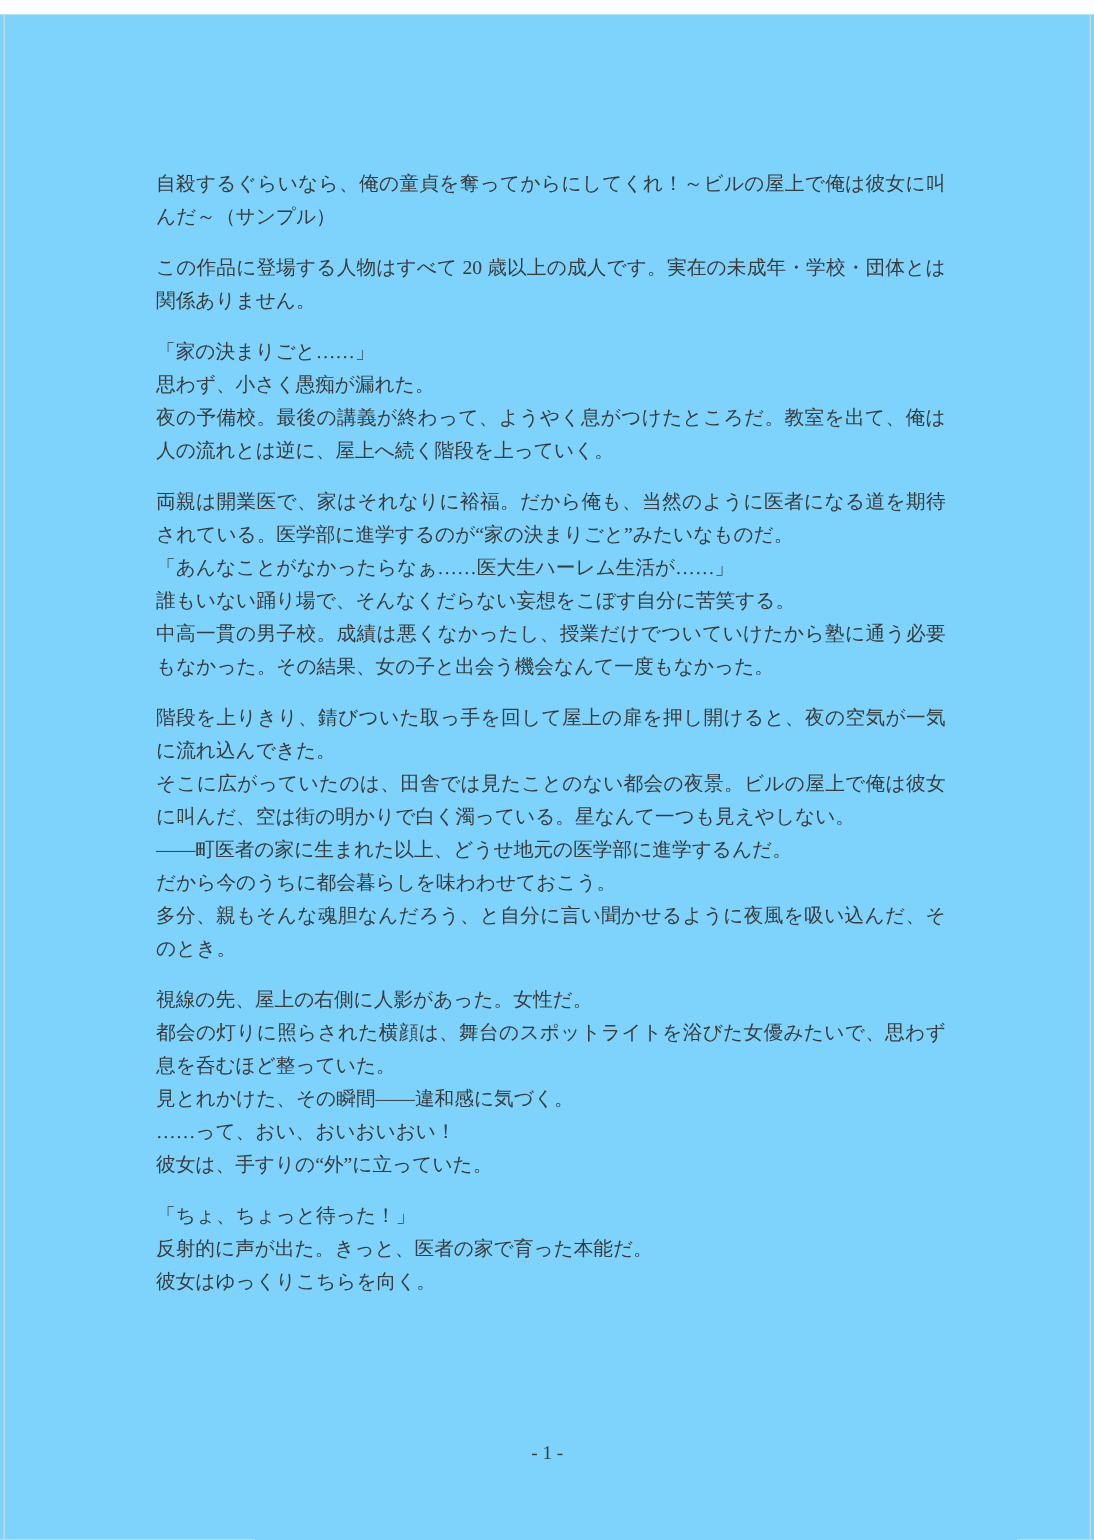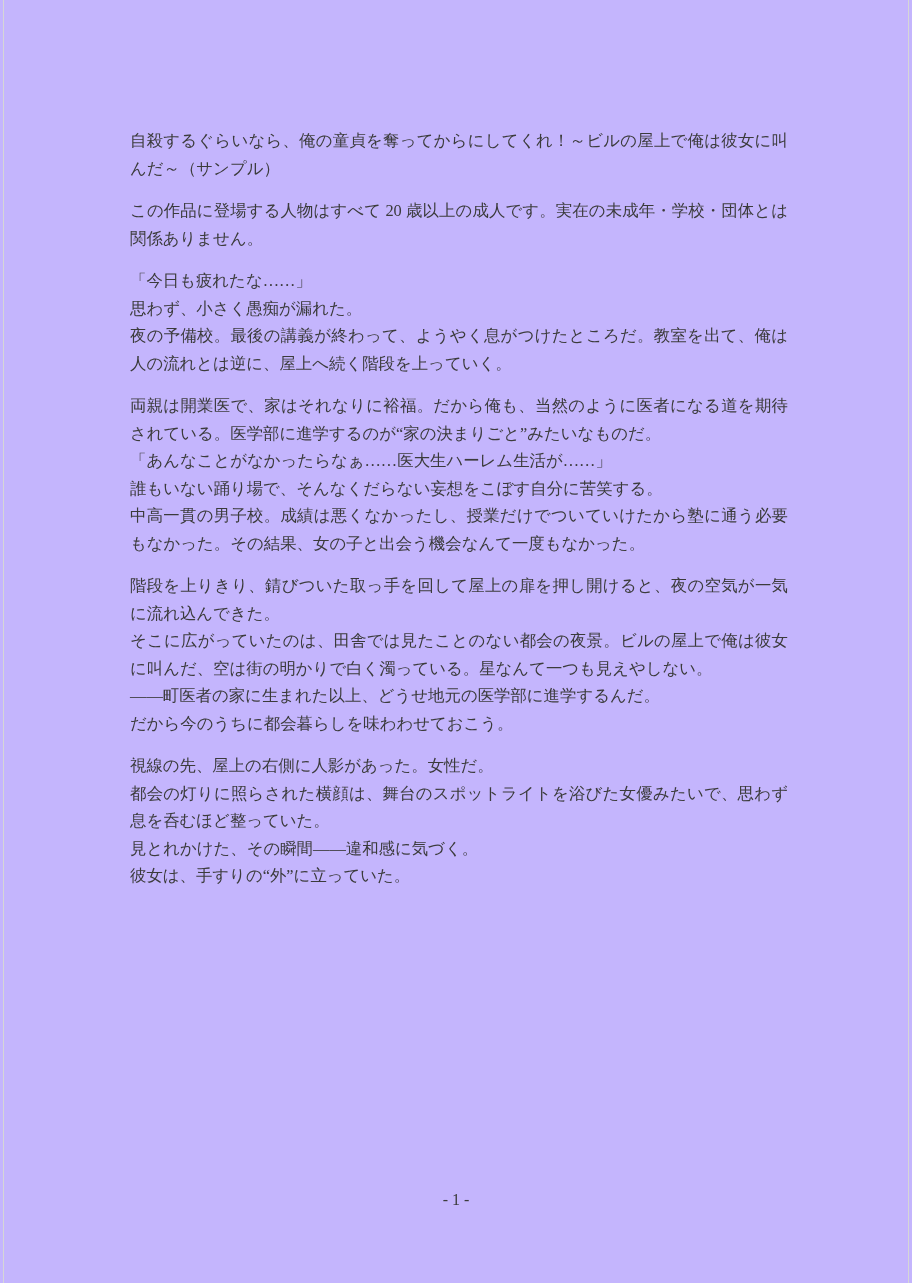--- a/index.html
+++ b/index.html
@@ -10,21 +10,22 @@
   body {
     width: 912px;
     height: 1283px;
     position: relative;
     font-family: "Liberation Serif", "DejaVu Serif", serif;
     overflow: hidden;
   }
   .page {
     position: absolute;
     inset: 0;
-    background: #c4b5fd;
+    background: #7dd3fc;
+    margin-top: 12px;
   }
   .page-edge {
     position: absolute;
     top: 0;
     bottom: 0;
     width: 1px;
     background: #d6d6d6;
   }
   .page-edge.left  { left: 3px; }
   .page-edge.right { left: 908px; }
@@ -66,38 +67,45 @@
   <div class="page-edge right"></div>
 
   <div class="content" id="document-content">
       <div class="block">
         <p>自殺するぐらいなら、俺の童貞を奪ってからにしてくれ！～ビルの屋上で俺は彼女に叫んだ～（サンプル）</p>
       </div>
       <div class="block">
         <p>この作品に登場する人物はすべて 20 歳以上の成人です。実在の未成年・学校・団体とは関係ありません。</p>
       </div>
       <div class="block">
-        <p>「今日も疲れたな……」</p>
+        <p>「家の決まりごと……」</p>
         <p>思わず、小さく愚痴が漏れた。</p>
         <p>夜の予備校。最後の講義が終わって、ようやく息がつけたところだ。教室を出て、俺は人の流れとは逆に、屋上へ続く階段を上っていく。</p>
       </div>
       <div class="block">
         <p>両親は開業医で、家はそれなりに裕福。だから俺も、当然のように医者になる道を期待されている。医学部に進学するのが“家の決まりごと”みたいなものだ。</p>
         <p>「あんなことがなかったらなぁ……医大生ハーレム生活が……」</p>
         <p>誰もいない踊り場で、そんなくだらない妄想をこぼす自分に苦笑する。</p>
         <p>中高一貫の男子校。成績は悪くなかったし、授業だけでついていけたから塾に通う必要もなかった。その結果、女の子と出会う機会なんて一度もなかった。</p>
       </div>
       <div class="block">
         <p>階段を上りきり、錆びついた取っ手を回して屋上の扉を押し開けると、夜の空気が一気に流れ込んできた。</p>
         <p>そこに広がっていたのは、田舎では見たことのない都会の夜景。ビルの屋上で俺は彼女に叫んだ、空は街の明かりで白く濁っている。星なんて一つも見えやしない。</p>
         <p>——町医者の家に生まれた以上、どうせ地元の医学部に進学するんだ。</p>
         <p>だから今のうちに都会暮らしを味わわせておこう。</p>
+        <p>多分、親もそんな魂胆なんだろう、と自分に言い聞かせるように夜風を吸い込んだ、そのとき。</p>
       </div>
       <div class="block">
         <p>視線の先、屋上の右側に人影があった。女性だ。</p>
         <p>都会の灯りに照らされた横顔は、舞台のスポットライトを浴びた女優みたいで、思わず息を呑むほど整っていた。</p>
         <p>見とれかけた、その瞬間——違和感に気づく。</p>
+        <p>……って、おい、おいおいおい！</p>
         <p>彼女は、手すりの“外”に立っていた。</p>
+      </div>
+      <div class="block">
+        <p>「ちょ、ちょっと待った！」</p>
+        <p>反射的に声が出た。きっと、医者の家で育った本能だ。</p>
+        <p>彼女はゆっくりこちらを向く。</p>
       </div>
     </div>
 
   <div class="footer">- 1 -</div>
 </div>
 
 </body></html>

